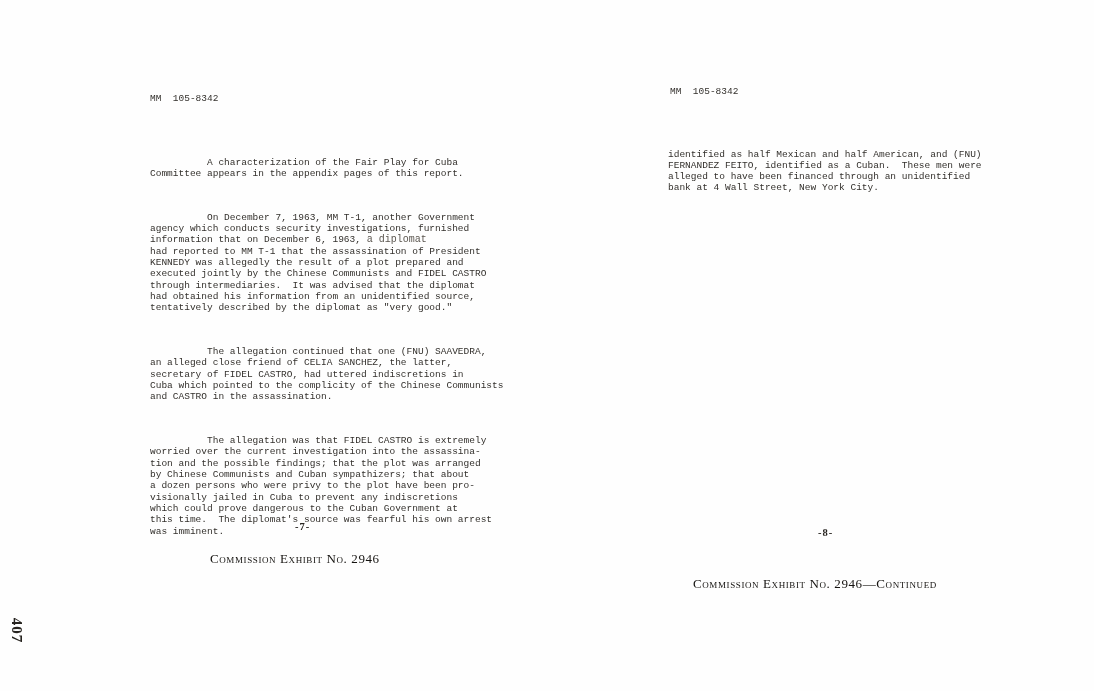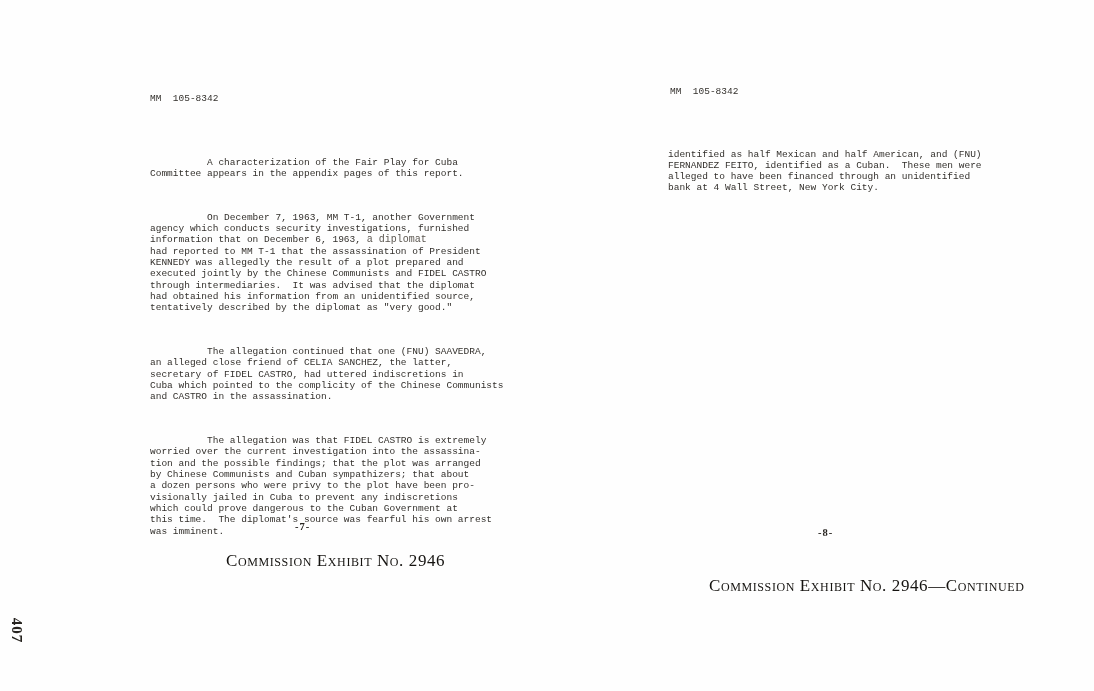--- a/index.html
+++ b/index.html
@@ -35,25 +35,24 @@
     font-family: "Liberation Serif", serif;
     font-size: 10.5px;
     font-weight: bold;
     color: #26231f;
     letter-spacing: 1px;
   }
   .caption {
     position: absolute;
     font-family: "Liberation Serif", serif;
     font-variant: small-caps;
-    font-size: 17px;
+    font-size: 13px;
     color: #151310;
     letter-spacing: 0.6px;
     white-space: nowrap;
-    margin-left: 16px;
   }
   .margin-num {
     position: absolute;
     left: 4px;
     top: 622px;
     font-family: "Liberation Serif", serif;
     font-size: 15px;
     font-weight: bold;
     color: #26231f;
     transform: rotate(90deg);

